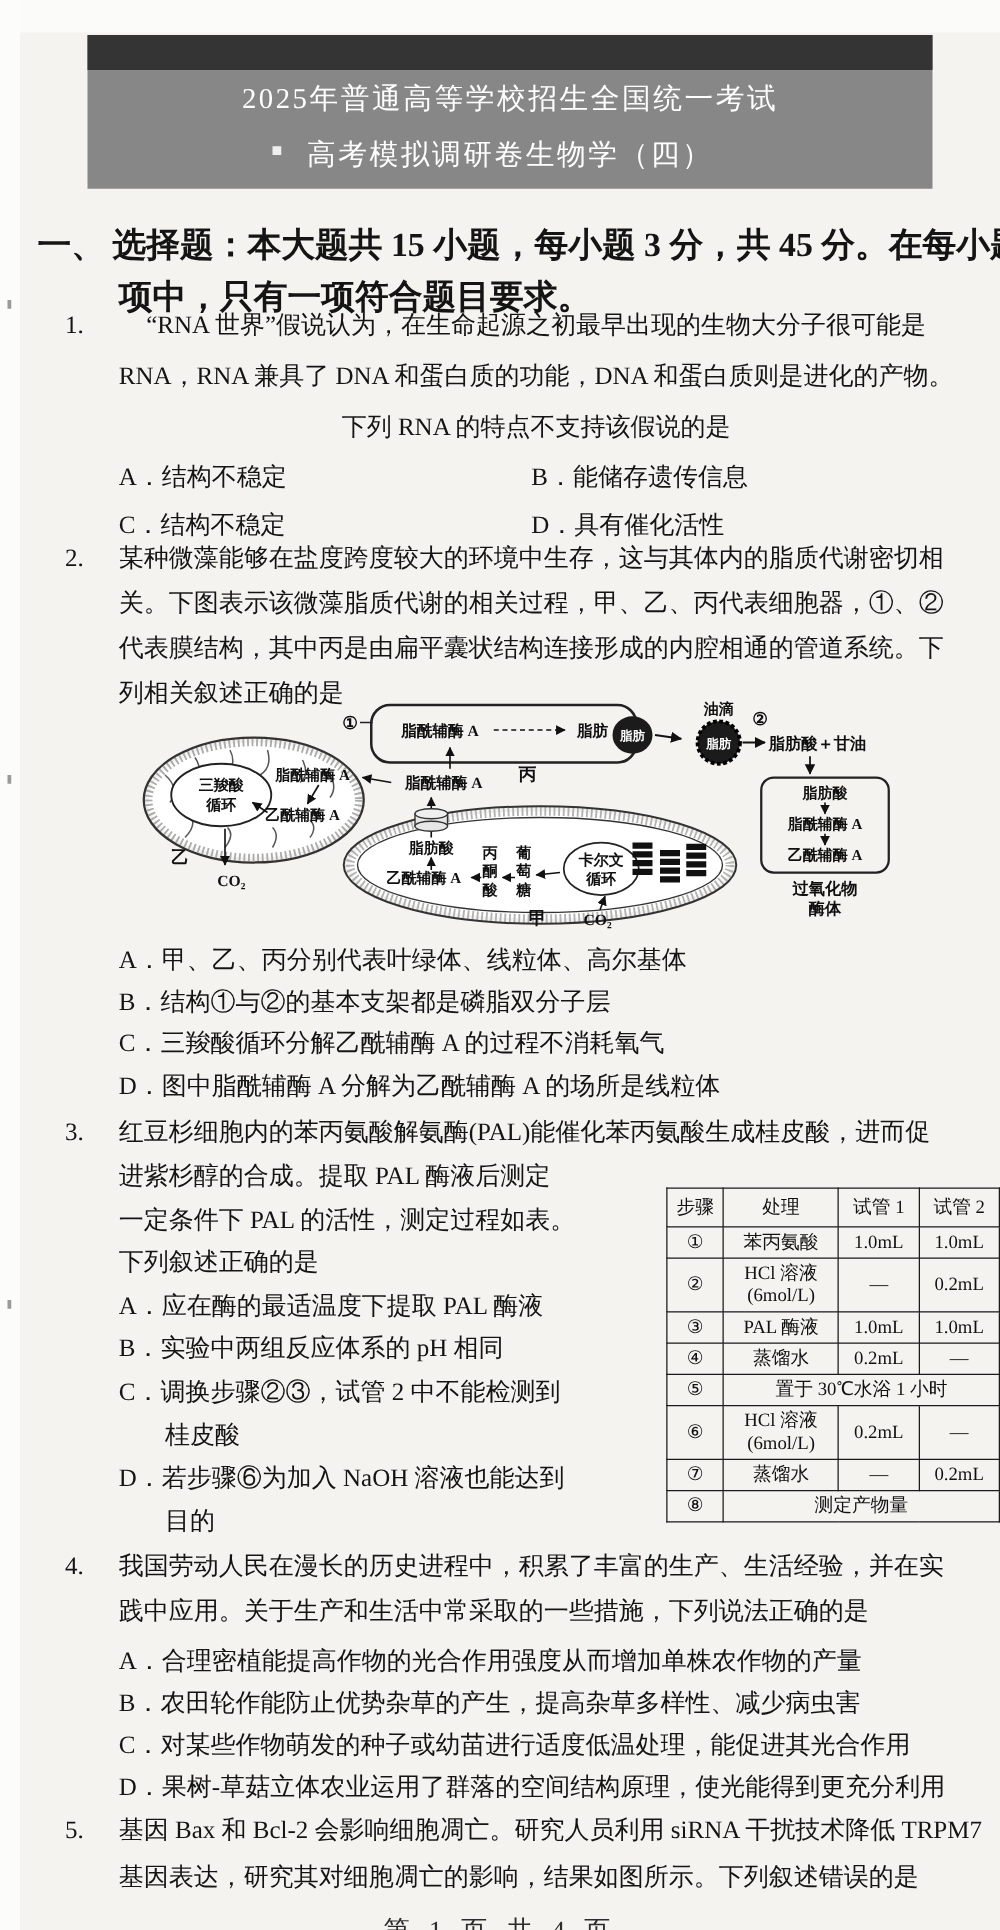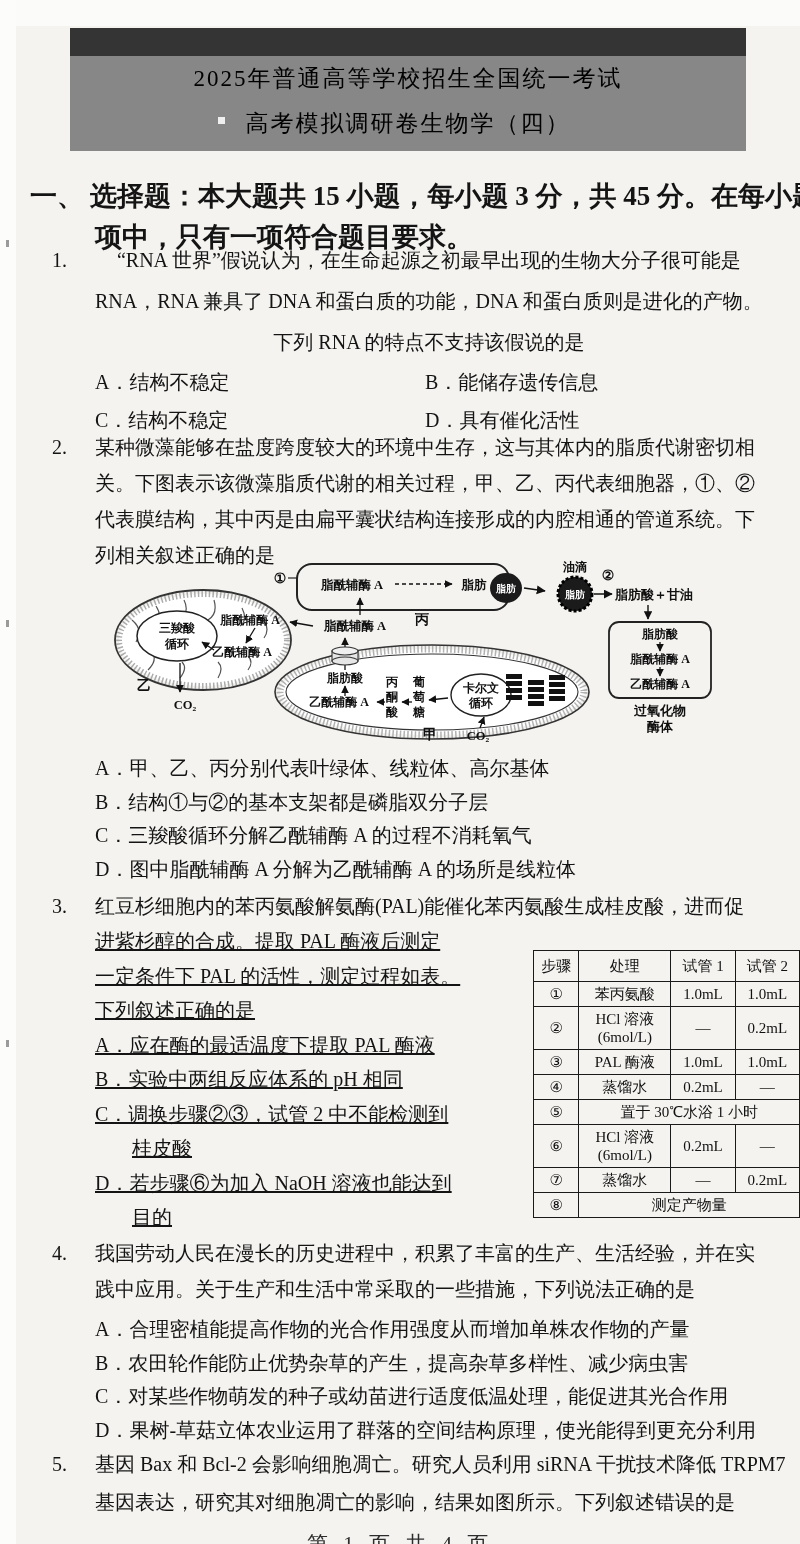--- a/index.html
+++ b/index.html
@@ -5,34 +5,34 @@
   html,body{margin:0;padding:0;background:#e9e8e5;}
   .page{position:relative;width:800px;height:1544px;background:#f4f3f0;overflow:hidden;
         font-family:"Liberation Serif",serif;color:#141414;}
   .edge{position:absolute;left:0;top:0;width:16px;height:100%;background:#fcfcfb;}
   .edge-mark{position:absolute;left:6px;width:3px;height:7px;background:#9a9a9a;}
   .topstrip{position:absolute;left:0;top:0;width:100%;height:26px;background:#fbfbfa;}
 
   
   .header-box{position:absolute;left:70px;top:28px;width:676px;height:123px;background:#878787;}
   .header-band{height:28px;background:#343434;}
-  .header-line{text-align:center;font-size:23px;line-height:45px;color:#000000;
+  .header-line{text-align:center;font-size:23px;line-height:45px;color:#ffffff;
                font-weight:500;letter-spacing:2px;white-space:nowrap;}
   .header-dot{position:absolute;left:148px;top:89px;width:7px;height:7px;background:#efefef;}
 
   
   .section{position:absolute;left:30px;top:176px;font-weight:700;font-size:27px;
            line-height:41px;white-space:nowrap;}
   .section .s-l1 .s-num{margin-right:6px;}
   .section .s-l2{margin-left:65px;}
   .q{position:absolute;left:52px;font-size:20px;white-space:nowrap;}
   .qnum{position:absolute;left:0;top:0;width:40px;line-height:41px;}
   .qbody{margin-left:43px;}
   .lh41{line-height:41px;text-align:center;} .lh36{line-height:36px;} .lh38{line-height:38px;}
-  .lh34{line-height:34.5px;text-decoration:underline;} .lh33{line-height:33.5px;}
+  .lh34{line-height:34.5px;} .lh33{line-height:33.5px;}
   .optrow{display:flex;}
   .optrow .opt1{width:330px;}
   .ind{margin-left:37px;}
 
   
   .q3table{position:absolute;left:497px;top:950px;border-collapse:collapse;
            font-size:15px;text-align:center;color:#111;margin-left:36px;}
   .q3table td{border:1.6px solid #1a1a1a;padding:3px 4px;white-space:pre-line;line-height:18px;}
   .q3table .c-step{width:40px;} .q3table .c-treat{width:88px;}
   .q3table .c-t1{width:58px;} .q3table .c-t2{width:58px;}

